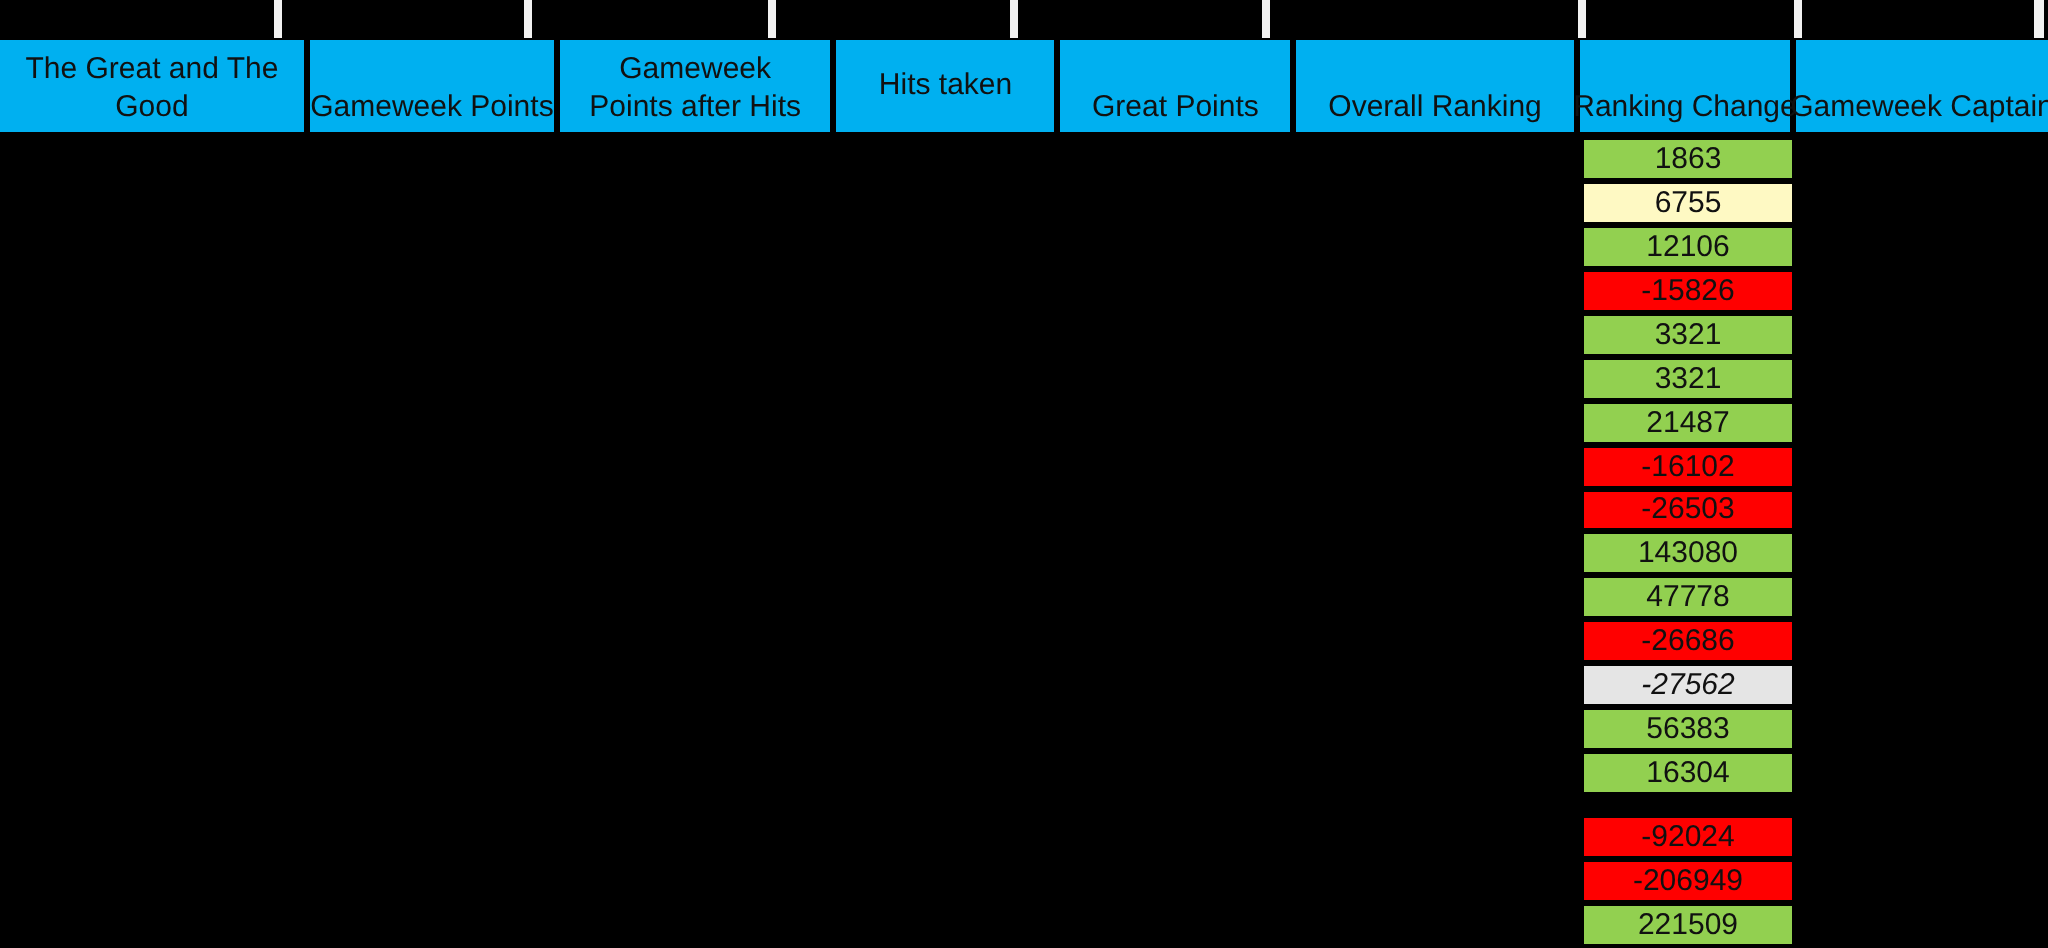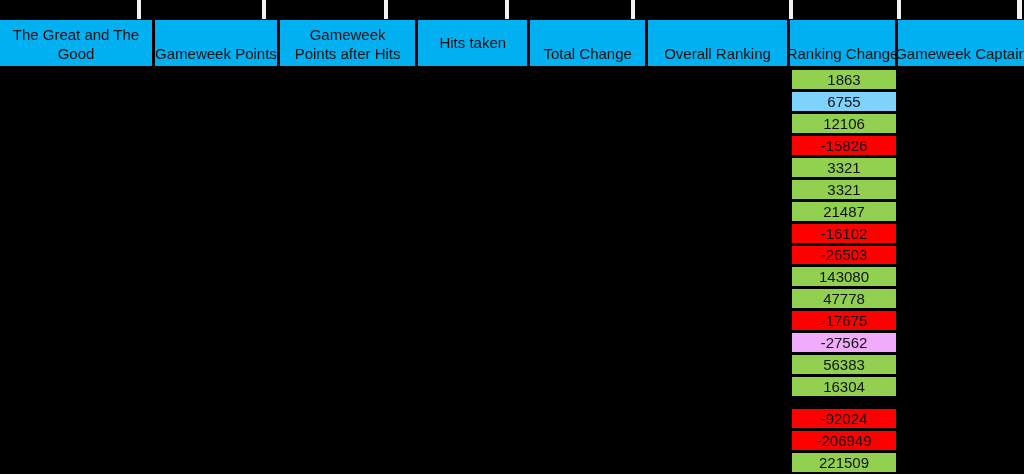--- a/index.html
+++ b/index.html
@@ -109,38 +109,38 @@
       <div class="hcell c2 nowrap" style="background: rgb(0, 176, 240); color: rgb(17, 17, 17);">
         <span>Gameweek Points</span>
       </div>
       <div class="hcell c3" style="background: rgb(0, 176, 240); color: rgb(17, 17, 17);">
         <span>Gameweek Points after Hits</span>
       </div>
       <div class="hcell c4 nowrap" style="background: rgb(0, 176, 240); color: rgb(17, 17, 17);">
         <span>Hits taken</span>
       </div>
       <div class="hcell c5 nowrap" style="background: rgb(0, 176, 240); color: rgb(17, 17, 17);">
-        <span>Total Change</span>
+        <span>Great Points</span>
       </div>
       <div class="hcell c6 nowrap" style="background: rgb(0, 176, 240); color: rgb(17, 17, 17);">
         <span>Overall Ranking</span>
       </div>
       <div class="hcell c7 nowrap" style="background: rgb(0, 176, 240); color: rgb(17, 17, 17);">
         <span>Ranking Change</span>
       </div>
       <div class="hcell c8 nowrap" style="background: rgb(0, 176, 240); color: rgb(17, 17, 17);">
         <span>Gameweek Captain</span>
       </div>
     </div>
 
   <div class="rank-col" id="ranking-col">
       <div class="rank-cell" style="background: rgb(146, 208, 80); color: rgb(17, 17, 17);">
         <span>1863</span>
       </div>
-      <div class="rank-cell" style="background: #7dd3fc; color: rgb(17, 17, 17);">
+      <div class="rank-cell" style="background: #fef9c3; color: rgb(17, 17, 17);">
         <span>6755</span>
       </div>
       <div class="rank-cell" style="background: rgb(146, 208, 80); color: rgb(17, 17, 17);">
         <span>12106</span>
       </div>
       <div class="rank-cell" style="background: rgb(255, 0, 0); color: rgb(17, 17, 17);">
         <span>-15826</span>
       </div>
       <div class="rank-cell" style="background: rgb(146, 208, 80); color: rgb(17, 17, 17);">
         <span>3321</span>
@@ -157,23 +157,23 @@
       <div class="rank-cell" style="background: rgb(255, 0, 0); color: rgb(17, 17, 17);">
         <span>-26503</span>
       </div>
       <div class="rank-cell" style="background: rgb(146, 208, 80); color: rgb(17, 17, 17);">
         <span>143080</span>
       </div>
       <div class="rank-cell" style="background: rgb(146, 208, 80); color: rgb(17, 17, 17);">
         <span>47778</span>
       </div>
       <div class="rank-cell" style="background: rgb(255, 0, 0); color: rgb(17, 17, 17);">
-        <span>-17675</span>
+        <span>-26686</span>
       </div>
-      <div class="rank-cell" style="background: #f0abfc; color: rgb(17, 17, 17);">
+      <div class="rank-cell" style="background: #e5e5e5; color: rgb(17, 17, 17); font-style: italic;">
         <span>-27562</span>
       </div>
       <div class="rank-cell" style="background: rgb(146, 208, 80); color: rgb(17, 17, 17);">
         <span>56383</span>
       </div>
       <div class="rank-cell" style="background: rgb(146, 208, 80); color: rgb(17, 17, 17);">
         <span>16304</span>
       </div>
       <div class="rank-cell" style="background: rgb(255, 0, 0); color: rgb(17, 17, 17); margin-top: 10px;">
         <span>-92024</span>

